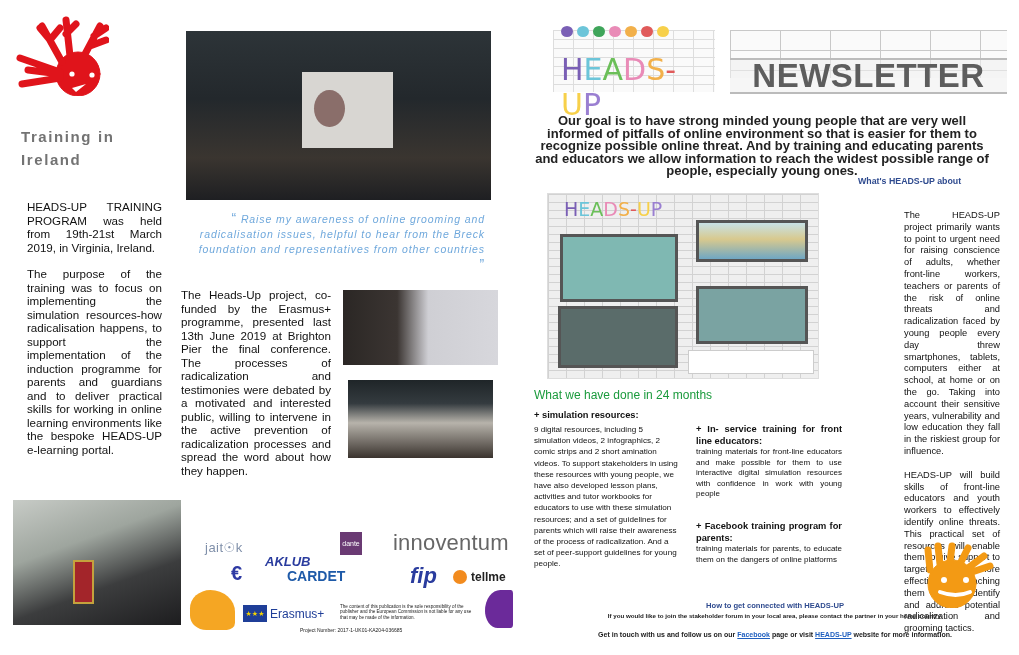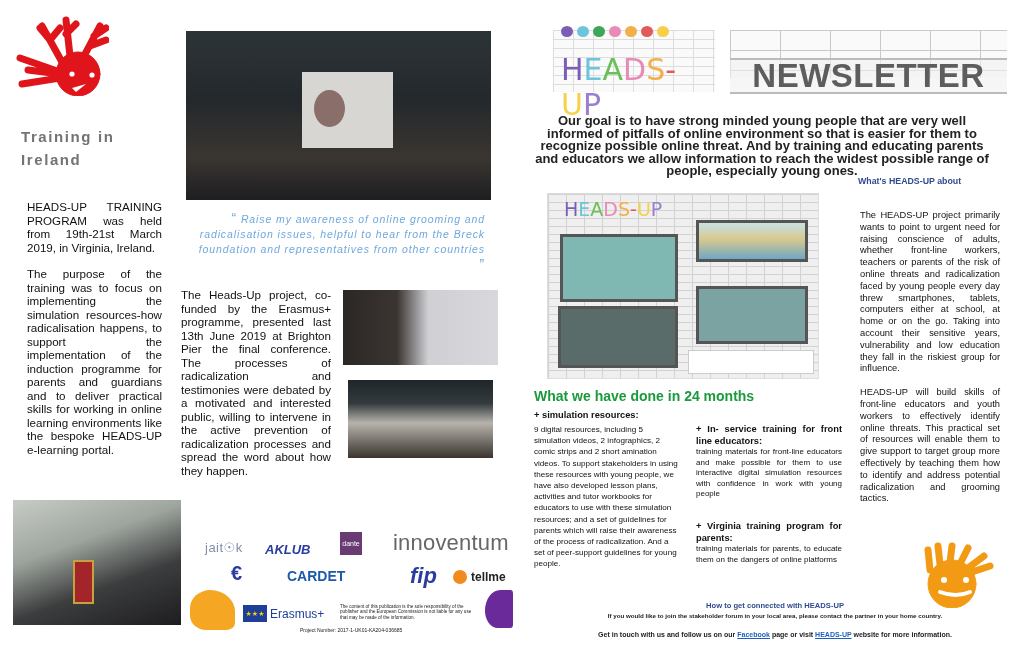--- a/index.html
+++ b/index.html
@@ -21,21 +21,21 @@
   .quote .qmark { font-style: normal; font-size: 14px; color: #6fa8dc; }
   .mid-text { left: 181px; top: 288px; width: 150px; font-size: 11.6px; line-height: 13.5px; }
   .photo-2 { left: 343px; top: 290px; width: 155px; height: 75px; background: linear-gradient(90deg,#2b2725 0%,#3b3532 35%,#cfcfd4 55%,#d7d7dc 100%); }
   .photo-3 { left: 348px; top: 380px; width: 145px; height: 78px; background: linear-gradient(180deg,#1f2528 0%,#343b3f 30%,#b7b3ab 55%,#3a332e 100%); }
   .photo-4 { left: 13px; top: 500px; width: 168px; height: 125px; background: linear-gradient(160deg,#c7cbc6 0%,#9ea59e 35%,#3c3d3e 65%,#1d1d1f 100%); }
   .chair { position: absolute; left: 36%; top: 48%; width: 12%; height: 35%; background: #a3252a; border: 2px solid #c4a23d; }
 
   .partners { left: 195px; top: 530px; width: 320px; height: 115px; }
   .partner { position: absolute; font-size: 11px; }
   .p-jaitok { left: 10px; top: 10px; color: #7f8fa9; font-size: 13px; letter-spacing: 0.5px; }
-  .p-aklub { left: 70px; top: 12px; color: #2a3c9e; font-size: 13px; font-weight: bold; font-style: italic; }
+  .p-aklub { left: 70px; top: 24px; color: #2a3c9e; font-size: 13px; font-weight: bold; font-style: italic; }
   .p-dante-box { left: 145px; top: 2px; width: 22px; height: 23px; background: #6a3a73; color: #fff; font-size: 7px; text-align: center; line-height: 23px; }
   .p-innov { left: 198px; top: 0px; color: #666; font-size: 22px; letter-spacing: 0.2px; }
   .p-ce { left: 36px; top: 32px; color: #2e3aa3; font-size: 20px; font-weight: bold; }
   .p-cardet { left: 92px; top: 38px; color: #1e5aa8; font-size: 14px; font-weight: bold; }
   .p-fip { left: 215px; top: 33px; color: #2a3c9e; font-size: 22px; font-weight: bold; font-style: italic; }
   .p-tellme { left: 265px; top: 40px; color: #222; font-size: 12px; font-weight: bold; }
   .p-tellme-dot { left: 258px; top: 40px; width: 14px; height: 14px; border-radius: 50%; background: #f28b1e; }
   .eu-flag { left: 48px; top: 75px; width: 24px; height: 17px; background: #1f3e98; color: #f5d400; font-size: 7px; text-align: center; line-height: 17px; }
   .p-erasmus { left: 75px; top: 77px; color: #1f3e98; font-size: 12px; }
   .disclaimer { left: 145px; top: 74px; width: 140px; font-size: 4.6px; line-height: 5.4px; color: #222; }
@@ -61,23 +61,23 @@
   .comic-title { position: absolute; left: 16px; top: 4px; font-size: 19px; font-family: "DejaVu Sans", sans-serif; }
   .panel { position: absolute; border: 3px solid #555; }
   .panel-1 { left: 12px; top: 40px; width: 118px; height: 68px; background: #7fb8b2; }
   .panel-2 { left: 10px; top: 112px; width: 120px; height: 62px; background: #5a6c6a; }
   .panel-3 { left: 148px; top: 26px; width: 112px; height: 42px; background: linear-gradient(180deg,#c8e2e6 0%,#d8c98e 45%,#6fa7c4 100%); }
   .panel-4 { left: 148px; top: 92px; width: 112px; height: 58px; background: #7aa3a2; }
   .comic-footer { position: absolute; left: 140px; top: 156px; width: 126px; height: 24px; background: #fff; border: 1px solid #ccc; }
 
   .whats-about { left: 858px; top: 176px; color: #2f4b8f; font-size: 8.8px; font-weight: bold; }
   .about-text { left: 860px; top: 210px; width: 140px; font-size: 9.3px; line-height: 11.8px; }
-  .about-text p { margin-bottom: 12px; }
-
-  .done-title { left: 534px; top: 388px; color: #1a9a3c; font-size: 14px; font-weight: bold; }
+  .about-text p { margin-bottom: 12px; margin-left: 44px; }
+
+  .done-title { left: 534px; top: 388px; color: #1a9a3c; font-size: 12px; font-weight: normal; }
   .sim-title { left: 534px; top: 410px; font-size: 9.3px; font-weight: bold; }
   .sim-text { left: 534px; top: 424px; width: 147px; font-size: 8.1px; line-height: 11.2px; }
   .inservice { left: 696px; top: 424px; width: 146px; font-size: 8px; line-height: 10.5px; }
   .inservice .h { font-size: 9.3px; font-weight: bold; line-height: 11.5px; }
   .induction { left: 696px; top: 521px; width: 146px; font-size: 8px; line-height: 10.5px; }
   .induction .h { font-size: 9.3px; font-weight: bold; line-height: 11.5px; }
 
   .orange-face { left: 912px; top: 542px; width: 82px; height: 66px; }
 
   .connect-title { left: 540px; top: 601px; width: 470px; text-align: center; color: #2f4b8f; font-size: 7.6px; font-weight: bold; }
@@ -187,21 +187,21 @@
 <div class="abs done-title">What we have done in 24 months</div>
 <div class="abs sim-title">+ simulation resources:</div>
 <div class="abs sim-text">9 digital resources, including 5 simulation videos, 2 infographics, 2 comic strips and 2 short amination videos. To support stakeholders in using these resources with young people, we have also developed lesson plans, activities and tutor workbooks for educators to use with these simulation resources; and a set of guidelines for parents which will raise their awareness of the process of radicalization. And a set of peer-support guidelines for young people.</div>
 
 <div class="abs inservice justify">
   <div class="h">+  In- service training for front line educators:</div>
   <div>training materials for front-line educators and make possible for them to use interactive digital simulation resources with confidence in work with young people</div>
 </div>
 
 <div class="abs induction justify">
-  <div class="h">+  Virginia training program for parents:</div>
+  <div class="h">+  Facebook training program for parents:</div>
   <div>training materials for parents, to educate them on the dangers of online platforms</div>
 </div>
 
 <svg class="abs orange-face" viewBox="0 0 82 66">
   <g fill="#f39a14" stroke="#f39a14" stroke-linecap="round">
     <circle cx="40" cy="42" r="24"></circle>
     <path d="M18 28 L16 8 M28 22 L26 4 M38 20 L40 4 M48 22 L56 6 M56 26 L72 14 M60 30 L78 24" stroke-width="7" fill="none"></path>
   </g>
   <circle cx="32" cy="38" r="3" fill="#fff"></circle>
   <circle cx="54" cy="38" r="3" fill="#fff"></circle>

